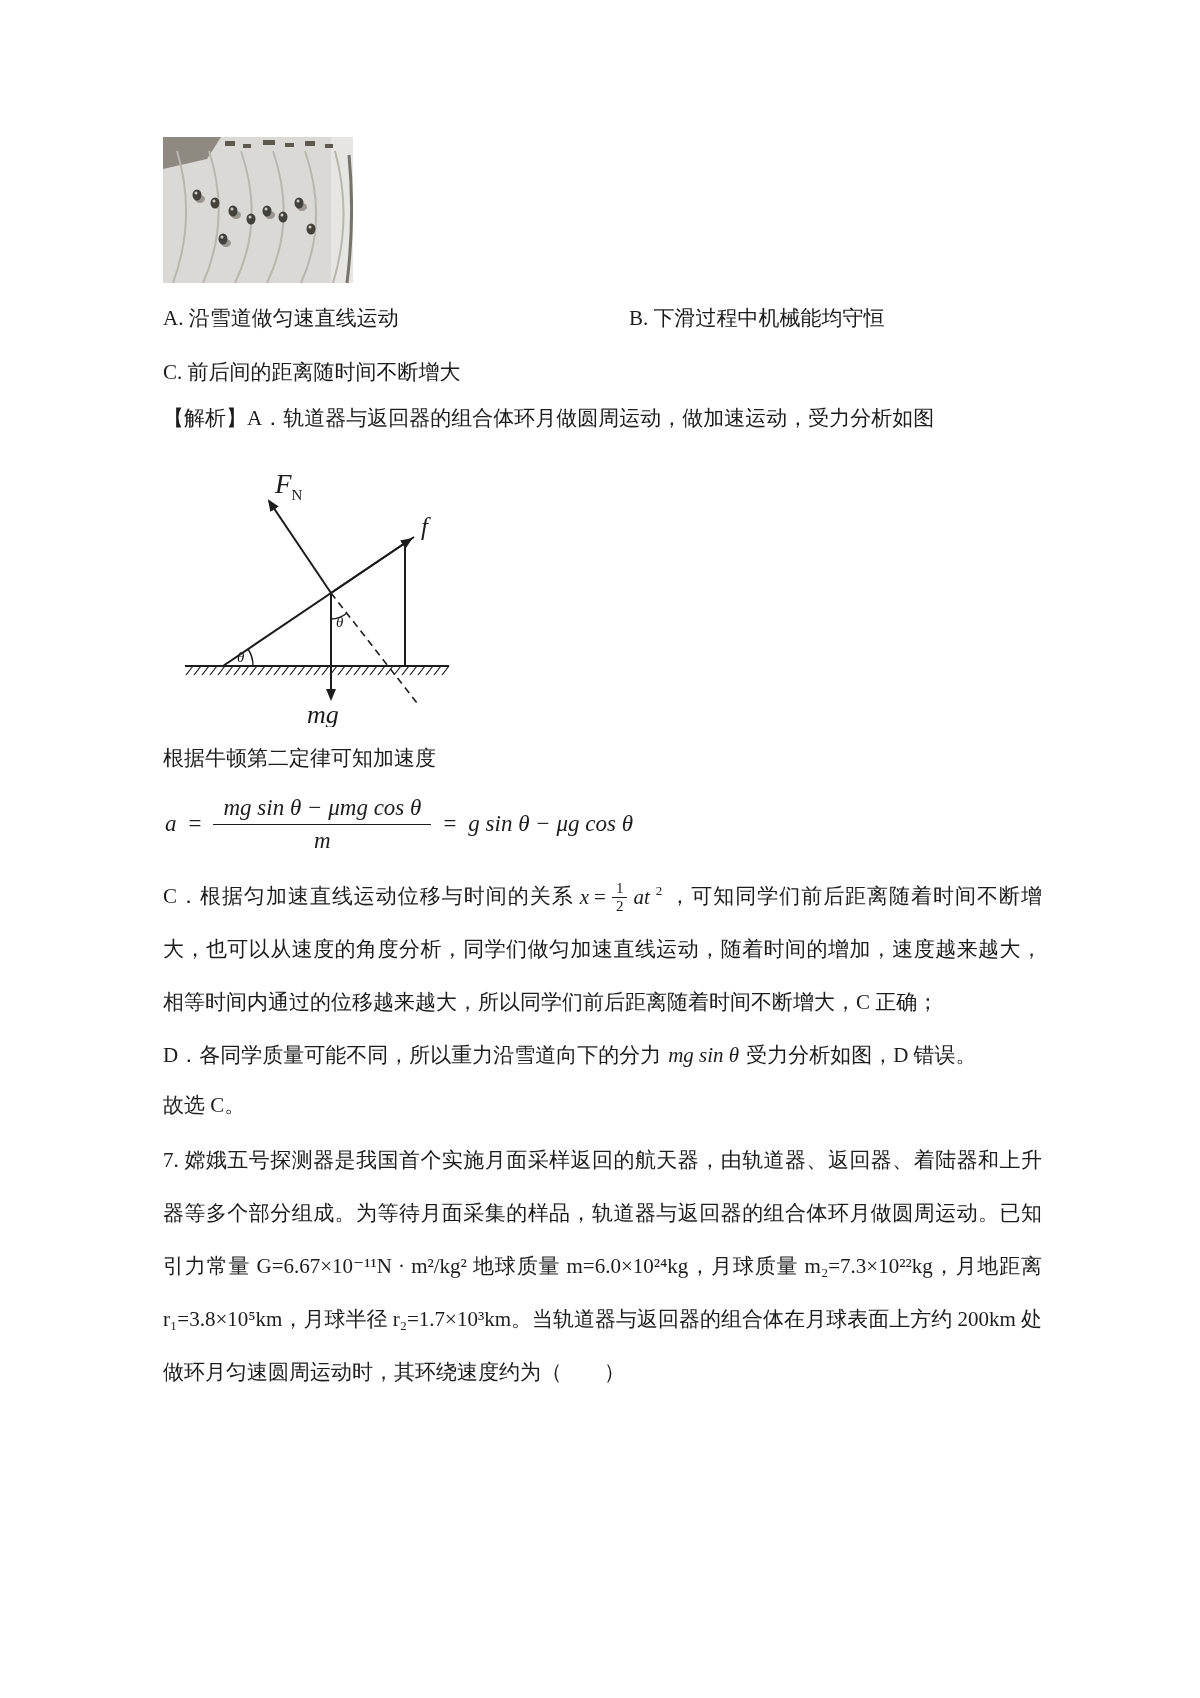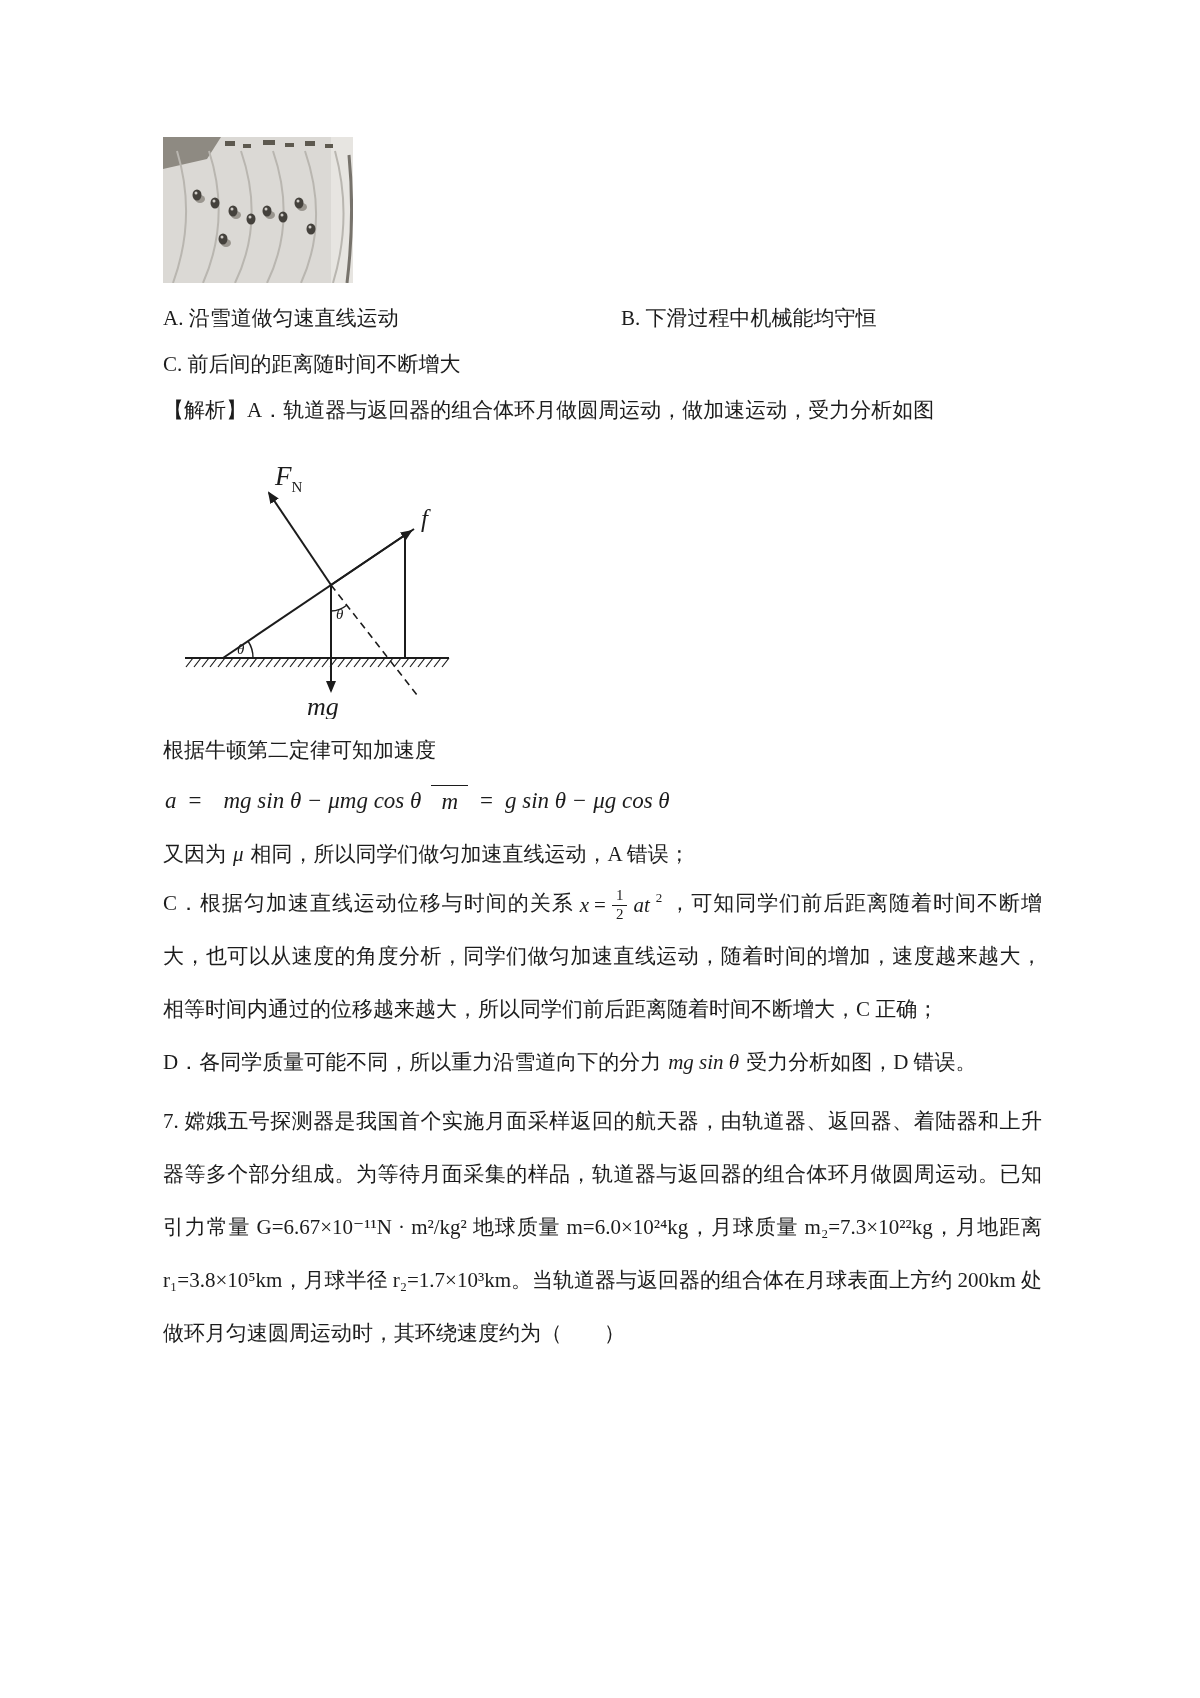--- a/index.html
+++ b/index.html
@@ -13,20 +13,21 @@
     overflow: hidden;
   }
   .page { padding: 137px 158px 0 163px; }
 
   .photo-wrap { margin: 0 0 12px 0; width: 190px; height: 146px; }
 
   .options {
     display: grid;
     grid-template-columns: 458px 1fr;
     line-height: 46px;
+    gap: 8px;
   }
   .line { line-height: 46px; }
   .para { line-height: 53px; text-align: justify; }
 
   .diagram { margin: 20px 0 2px 18px; }
   .diagram text {
     font-family: "Liberation Serif", "DejaVu Serif", serif;
     font-style: italic;
     fill: #1c1c1c;
   }
@@ -37,21 +38,21 @@
   }
   .mi.inline { margin: 0 7px; }
 
   .formula {
     display: flex;
     align-items: center;
     gap: 12px;
     font-size: 23px;
     margin: 12px 0 14px 2px;
   }
-  .frac { display: inline-flex; align-items: center; line-height: 1.3; justify-content: flex-end; }
+  .frac { display: inline-flex; flex-direction: column; align-items: center; line-height: 1.3; justify-content: flex-end; }
   .frac .num { padding: 0 10px 1px; }
   .frac .den { border-top: 1.8px solid #1c1c1c; padding: 1px 10px 0; align-self: stretch; text-align: center; }
 
   .imath { display: inline-flex; align-items: center; gap: 5px; vertical-align: middle; margin: 0 6px; line-height: 1.1; }
   .sfrac { display: inline-flex; flex-direction: column; align-items: center; font-size: 15px; line-height: 1.15; margin: 0 1px; }
   .sfrac .sden { border-top: 1.4px solid #1c1c1c; padding: 0 4px; }
   .sfrac .snum { padding: 0 4px; }
   .msup { font-size: 13px; position: relative; top: -7px; margin-left: 1px; }
 
   .q7 { margin-top: 6px; }
@@ -157,32 +158,32 @@
     <span class="mi">a</span>
     <span>=</span>
     <span class="frac">
       <span class="num mi">mg sin θ − μmg cos θ</span>
       <span class="den mi">m</span>
     </span>
     <span>=</span>
     <span class="mi">g sin θ − μg cos θ</span>
   </div>
 
-  <div class="line"><span>又因为</span><span class="mi inline">μ</span><span>相同，所以同学们做匀加速直线运动，A 错误；</span></div>
 
 
   <div class="para"><span>C．根据匀加速直线运动位移与时间的关系</span><span class="imath">
         <span class="mi">x</span>
         <span>=</span>
         <span class="sfrac">
           <span class="snum">1</span>
           <span class="sden">2</span>
         </span>
         <span class="mi">at</span>
         <sup class="msup">2</sup>
       </span><span>，可知同学们前后距离随着时间不断增大，也可以从速度的角度分析，同学们做匀加速直线运动，随着时间的增加，速度越来越大，相等时间内通过的位移越来越大，所以同学们前后距离随着时间不断增大，C 正确；</span></div>
 
   <div class="para"><span>D．各同学质量可能不同，所以重力沿雪道向下的分力</span><span class="mi inline">mg sin θ</span><span>受力分析如图，D 错误。</span></div>
 
+  <div class="line">故选 C。</div>
 
   <div class="para q7">7. 嫦娥五号探测器是我国首个实施月面采样返回的航天器，由轨道器、返回器、着陆器和上升器等多个部分组成。为等待月面采集的样品，轨道器与返回器的组合体环月做圆周运动。已知引力常量 G=6.67×10⁻¹¹N · m²/kg² 地球质量 m=6.0×10²⁴kg，月球质量 m₂=7.3×10²²kg，月地距离 r₁=3.8×10⁵km，月球半径 r₂=1.7×10³km。当轨道器与返回器的组合体在月球表面上方约 200km 处做环月匀速圆周运动时，其环绕速度约为（　　）</div>
 
 </div>
 
 </body></html>

